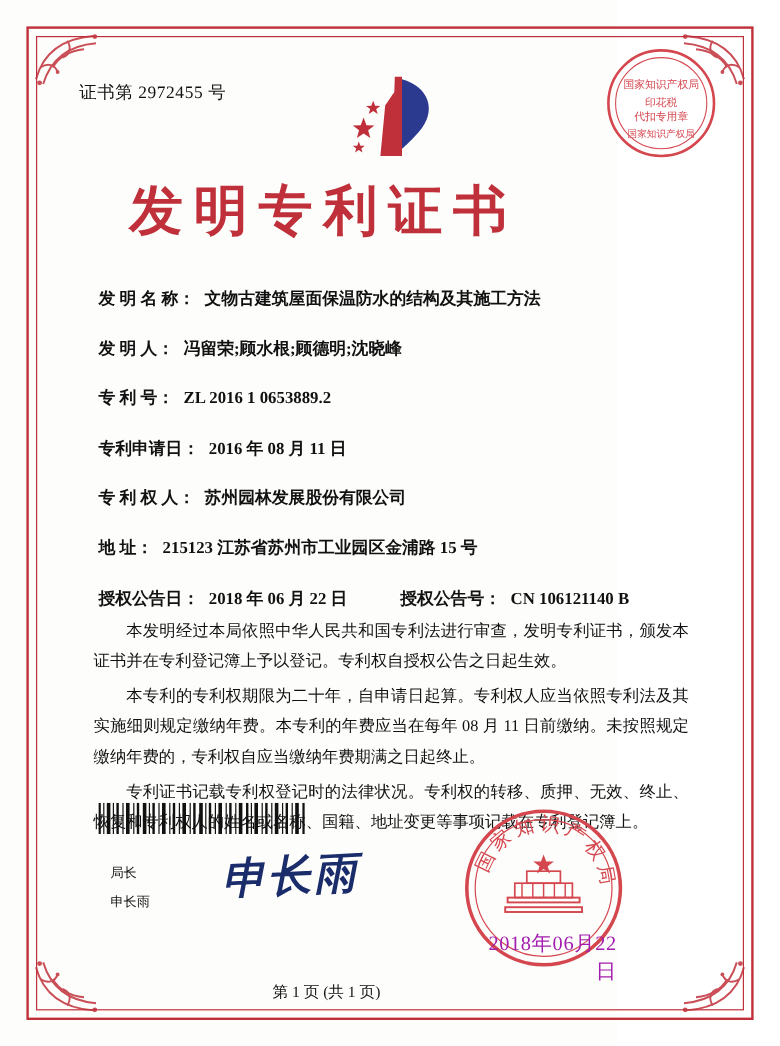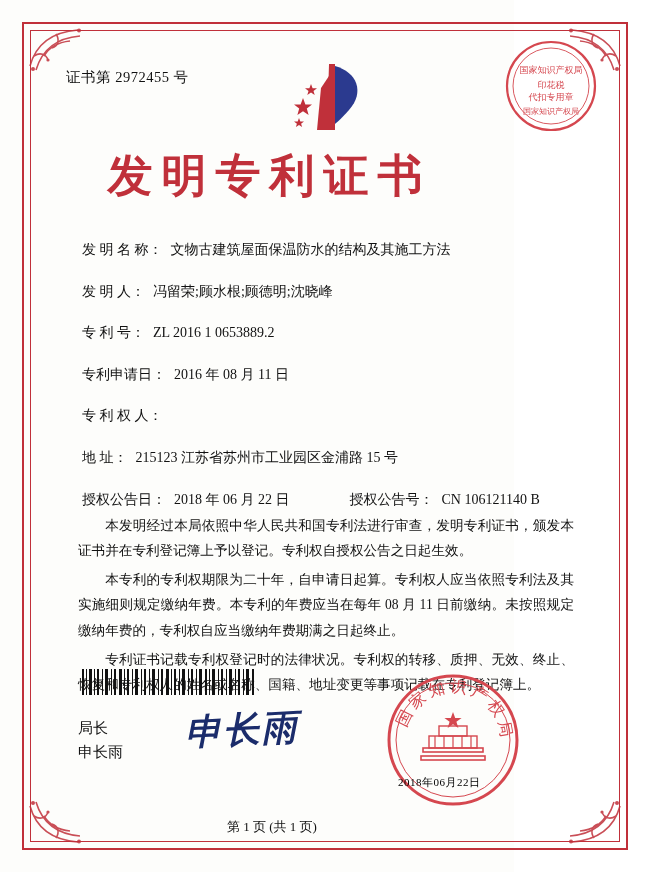--- a/index.html
+++ b/index.html
@@ -96,33 +96,34 @@
     left: 82px; top: 240px;
     width: 490px;
     font-size: 14px;
     color: #111;
   }
   .field-row {
     display: flex;
     align-items: flex-end;
     margin-bottom: 22px;
     line-height: 1.4;
+    font-weight: bold;
   }
   .field-label {
     white-space: pre;
     flex: 0 0 auto;
   }
   .field-colon { padding: 0 4px 0 0; }
   .field-value {
     flex: 1 1 auto;
     padding-left: 4px;
   }
   .field-row.split .field-value { flex: 0 0 auto; }
   .field-second-label {
-    margin-left: 60px;
+    margin-left: 44px;
     white-space: pre;
   }
 
   
   .body-text {
     position: absolute;
     left: 78px; top: 513px;
     width: 496px;
     font-size: 13.6px;
     line-height: 1.85;
@@ -138,22 +139,22 @@
   .barcode {
     position: absolute;
     left: 82px; top: 669px;
     width: 172px; height: 26px;
   }
   .barcode-svg { display:block; }
 
   
   .sig-label {
     position: absolute;
-    left: 78px; top: 716px;
-    font-size: 15px;
+    left: 92px; top: 716px;
+    font-size: 11px;
     line-height: 24px;
     color: #111;
   }
   .sig-script {
     position: absolute;
     left: 185px; top: 706px;
     font-size: 36px;
     font-family: "DejaVu Serif", serif;
     color: #1b2c6b;
     letter-spacing: 2px;
@@ -164,24 +165,25 @@
 
   
   .big-seal {
     position: absolute;
     left: 385px; top: 672px;
     width: 136px; height: 136px;
   }
   .seal-date {
     position: absolute;
     left: 398px; top: 775px;
-    font-size: 11px;
-    color: #000000;
+    font-size: 17px;
+    color: #a21caf;
     letter-spacing: .5px;
     font-family: "Liberation Serif", serif;
+    text-align: right;
   }
 
   
   .footer {
     position: absolute;
     left: 0; right: 0; top: 818px;
     text-align: center;
     font-size: 13px;
     color: #111;
     padding-left: 30px;
@@ -310,20 +312,21 @@
 
     <div class="field-row">
       <span class="field-label">专利申请日</span>
       <span class="field-colon">：</span>
       <span class="field-value">2016 年 08 月 11 日</span>
     </div>
 
     <div class="field-row">
       <span class="field-label">专 利 权 人</span>
       <span class="field-colon">：</span>
+      <span class="field-value">苏州园林发展股份有限公司</span>
     </div>
 
     <div class="field-row">
       <span class="field-label">地 址</span>
       <span class="field-colon">：</span>
       <span class="field-value">215123 江苏省苏州市工业园区金浦路 15 号</span>
     </div>
 
     <div class="field-row split">
       <span class="field-label">授权公告日</span>

